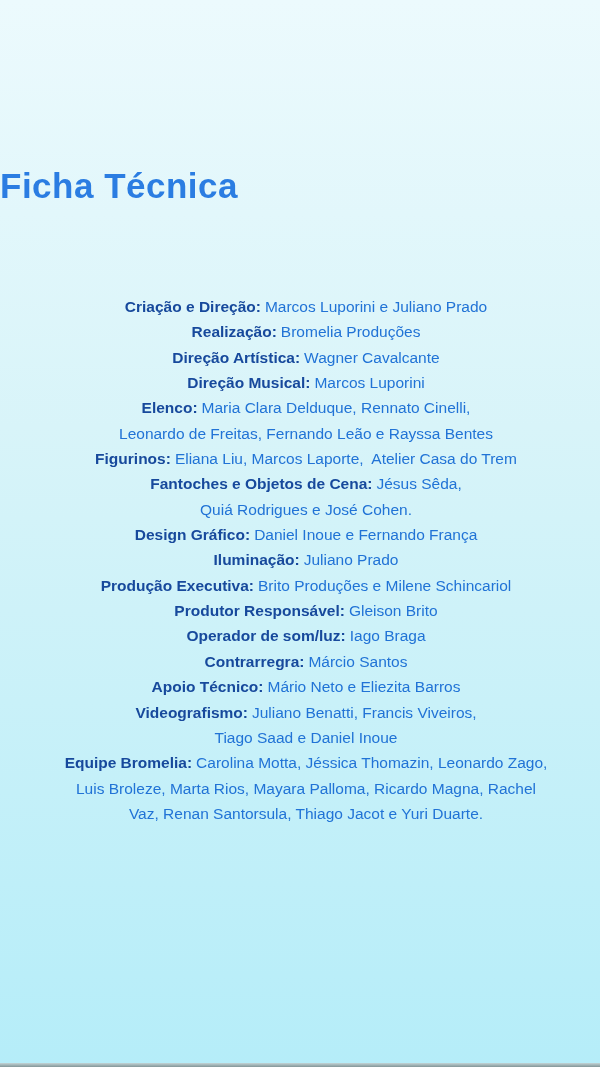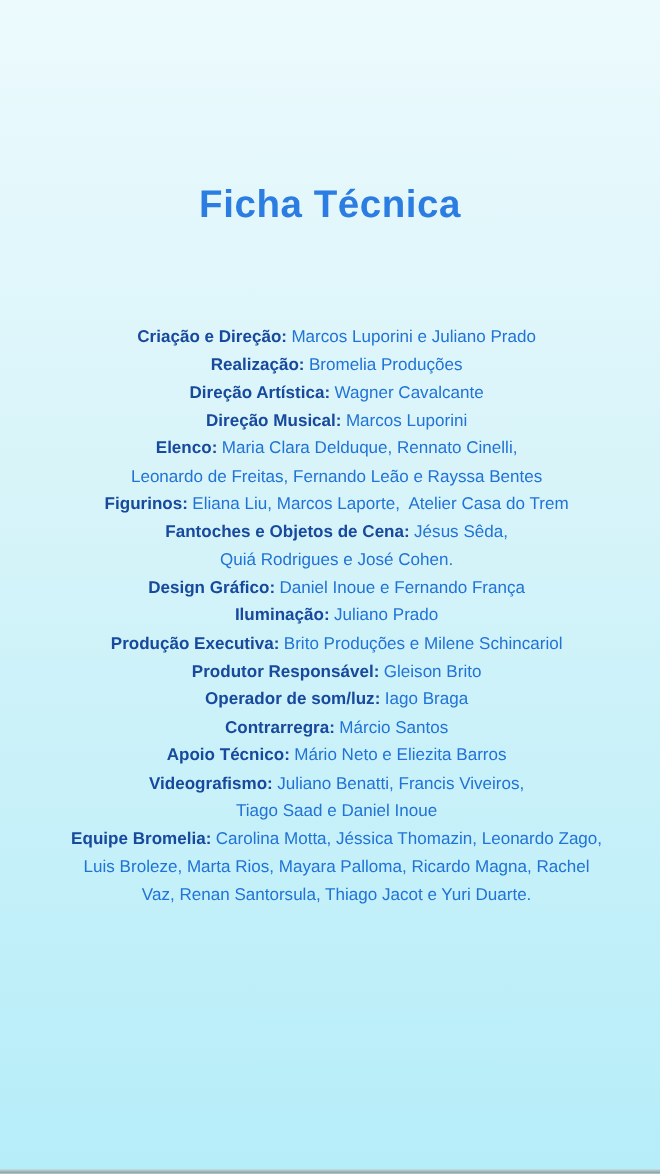--- a/index.html
+++ b/index.html
@@ -22,21 +22,21 @@
     height: 1067px;
     overflow: hidden;
     background: linear-gradient(180deg, var(--bg-top) 0%, var(--bg-mid) 40%, var(--bg-bottom) 100%);
   }
 
   .title {
     position: absolute;
     top: 160px;
     left: 0;
     right: 0;
-    text-align: center;
+    text-align: left;
     color: var(--title-color);
     font-size: 35px;
     line-height: 52px;
     font-weight: bold;
     letter-spacing: 0.5px;
   }
   .title .title-line { display: block; }
 
   .credits {
     position: absolute;

